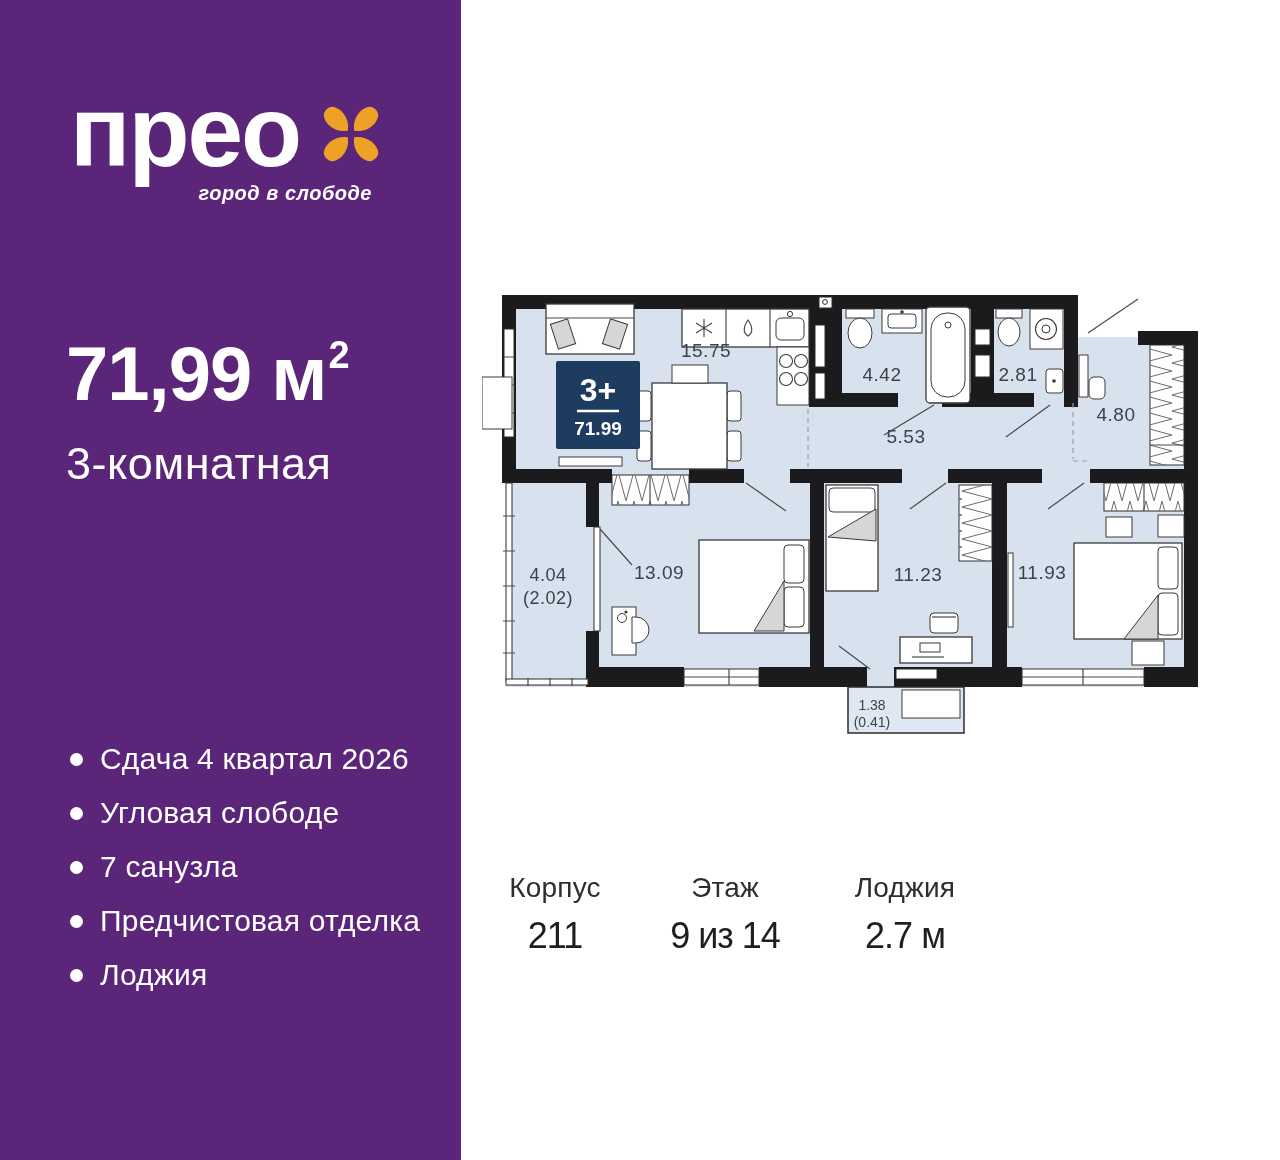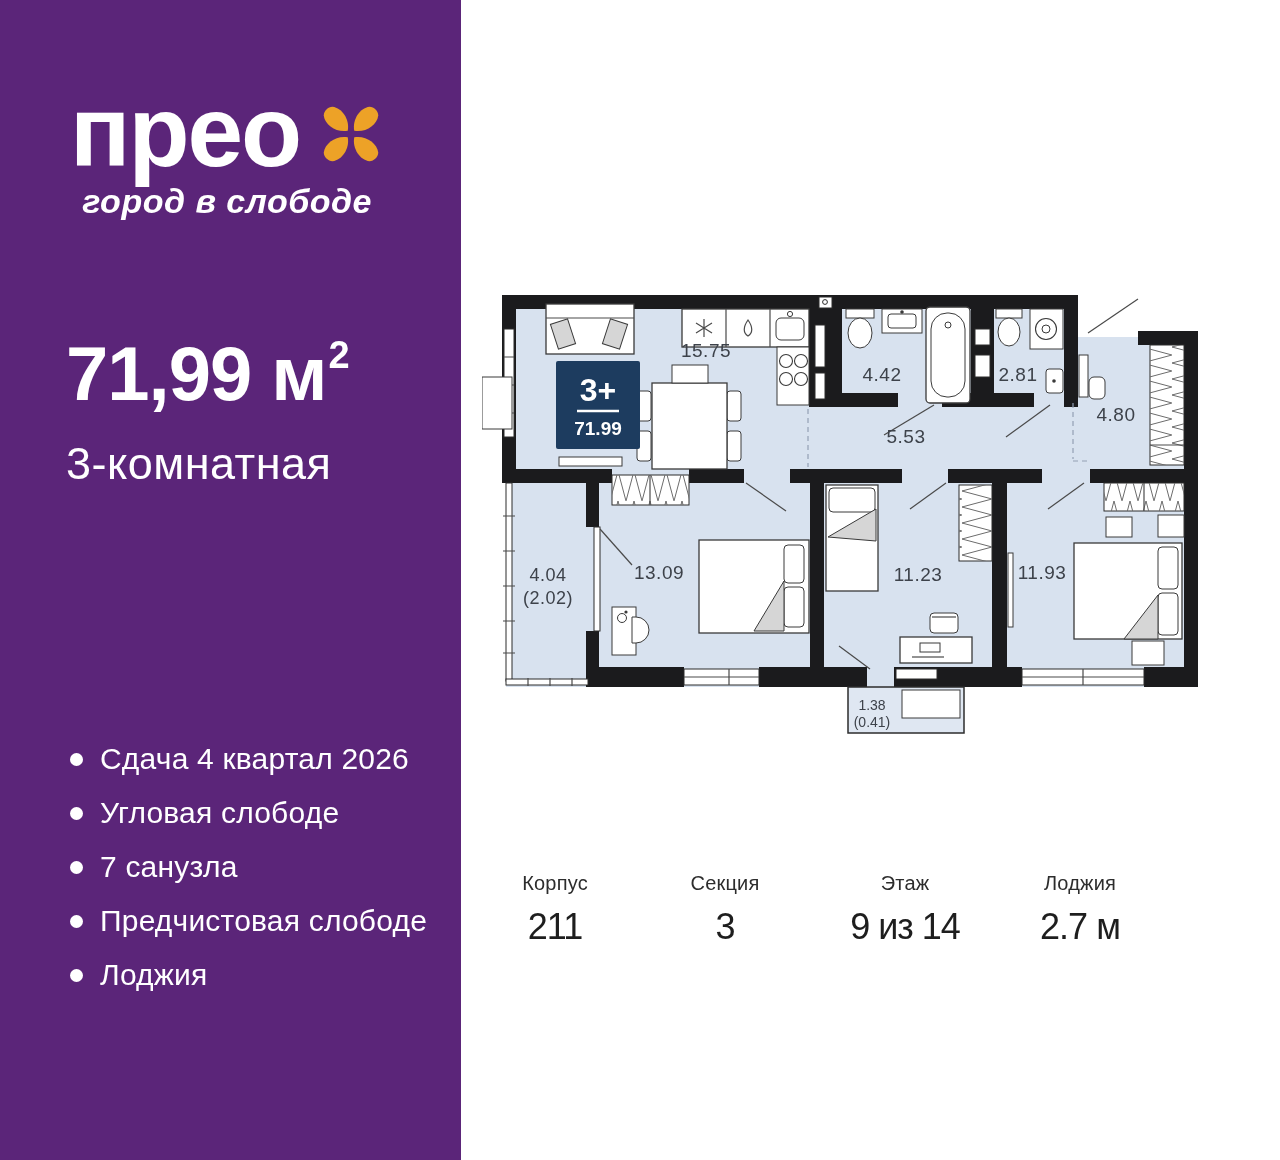--- a/index.html
+++ b/index.html
@@ -12,21 +12,21 @@
     position:absolute;left:0;top:0;width:461px;height:1160px;
     background:#5b2579;color:#fff;
   }
   .brand{position:absolute;left:70px;top:90px;width:302px;}
   .logo-row{display:flex;align-items:flex-end;}
   .logo-text{
     font-size:100px;font-weight:bold;line-height:.82;letter-spacing:-2px;
   }
   .flower{margin-left:14px;margin-top:2px;flex:0 0 auto;}
   .tagline{
-    margin-top:10px;text-align:right;font-size:34px;font-style:italic;
+    margin-top:10px;text-align:right;font-size:20px;font-style:italic;
     font-weight:600;letter-spacing:.5px;width:100%;
   }
   .area{
     position:absolute;left:66px;top:336px;
     font-size:76px;font-weight:bold;letter-spacing:-1px;line-height:1;
   }
   .area sup{font-size:38px;position:relative;top:-6px;left:2px;font-weight:bold;}
   .apt-type{
     position:absolute;left:66px;top:438px;
     font-size:45px;font-weight:500;letter-spacing:.5px;
@@ -42,21 +42,21 @@
     content:"";display:inline-block;width:13px;height:13px;border-radius:50%;
     background:#fff;margin-right:17px;flex:0 0 auto;
   }
   
   .plan-wrap{position:absolute;left:482px;top:291px;width:720px;height:460px;}
   .stats{
     position:absolute;left:480px;top:872px;
     display:grid;grid-template-columns:150px 190px 170px 180px;
   }
   .stat{text-align:center;}
-  .stat-label{font-size:20px;color:#2d2d2d;font-weight:500;letter-spacing:.2px;}
+  .stat-label{font-size:28px;color:#2d2d2d;font-weight:500;letter-spacing:.2px;}
   .stat-value{font-size:36px;color:#1e1e1e;margin-top:11px;letter-spacing:-1px;}
   
   .wall{fill:#1b1b1d;}
   .furn{fill:#ffffff;stroke:#3a3a3a;stroke-width:1.3;}
   .furn-n{fill:#ffffff;stroke:#3a3a3a;stroke-width:1;}
   .gray{fill:#d6d6d6;stroke:#3a3a3a;stroke-width:1;}
   .door{stroke:#4a4a4a;stroke-width:1.2;fill:none;}
   .dash{stroke:#93a0b4;stroke-width:1.2;fill:none;stroke-dasharray:5 4;}
   .win{fill:#ffffff;stroke:#2c2c2c;stroke-width:1;}
   .lbl{font-family:"Liberation Sans",sans-serif;font-size:19px;fill:#3d424a;
@@ -87,21 +87,21 @@
 
   <div class="area">
     <span>71,99 м</span><sup>2</sup>
   </div>
   <div class="apt-type">3-комнатная</div>
 
   <ul class="features">
     <li>Сдача 4 квартал 2026</li>
     <li>Угловая слободе</li>
     <li>7 санузла</li>
-    <li>Предчистовая слободе</li>
+    <li>Предчистовая отделка</li>
     <li>Лоджия</li>
   </ul>
 </div>
 
 <div class="plan-wrap">
 <svg width="720" height="460" viewBox="0 0 720 460">
   <defs>
     <pattern id="wz" width="16" height="30" patternUnits="userSpaceOnUse">
       <path d="M0,30 L8,0 L16,30" fill="none" stroke="#6b6b6b" stroke-width="1"></path>
     </pattern>
@@ -326,24 +326,20 @@
   <text class="lbl lbl-xs" x="390" y="436">(0.41)</text>
 </svg>
 </div>
 
 <div class="stats">
   <div class="stat">
     <div class="stat-label">Корпус</div>
     <div class="stat-value">211</div>
   </div>
   <div class="stat">
-    <div class="stat-label">Секция</div>
-    <div class="stat-value">3</div>
-  </div>
-  <div class="stat">
     <div class="stat-label">Этаж</div>
     <div class="stat-value">9 из 14</div>
   </div>
   <div class="stat">
     <div class="stat-label">Лоджия</div>
     <div class="stat-value">2.7 м</div>
   </div>
 </div>
 
 </body></html>

